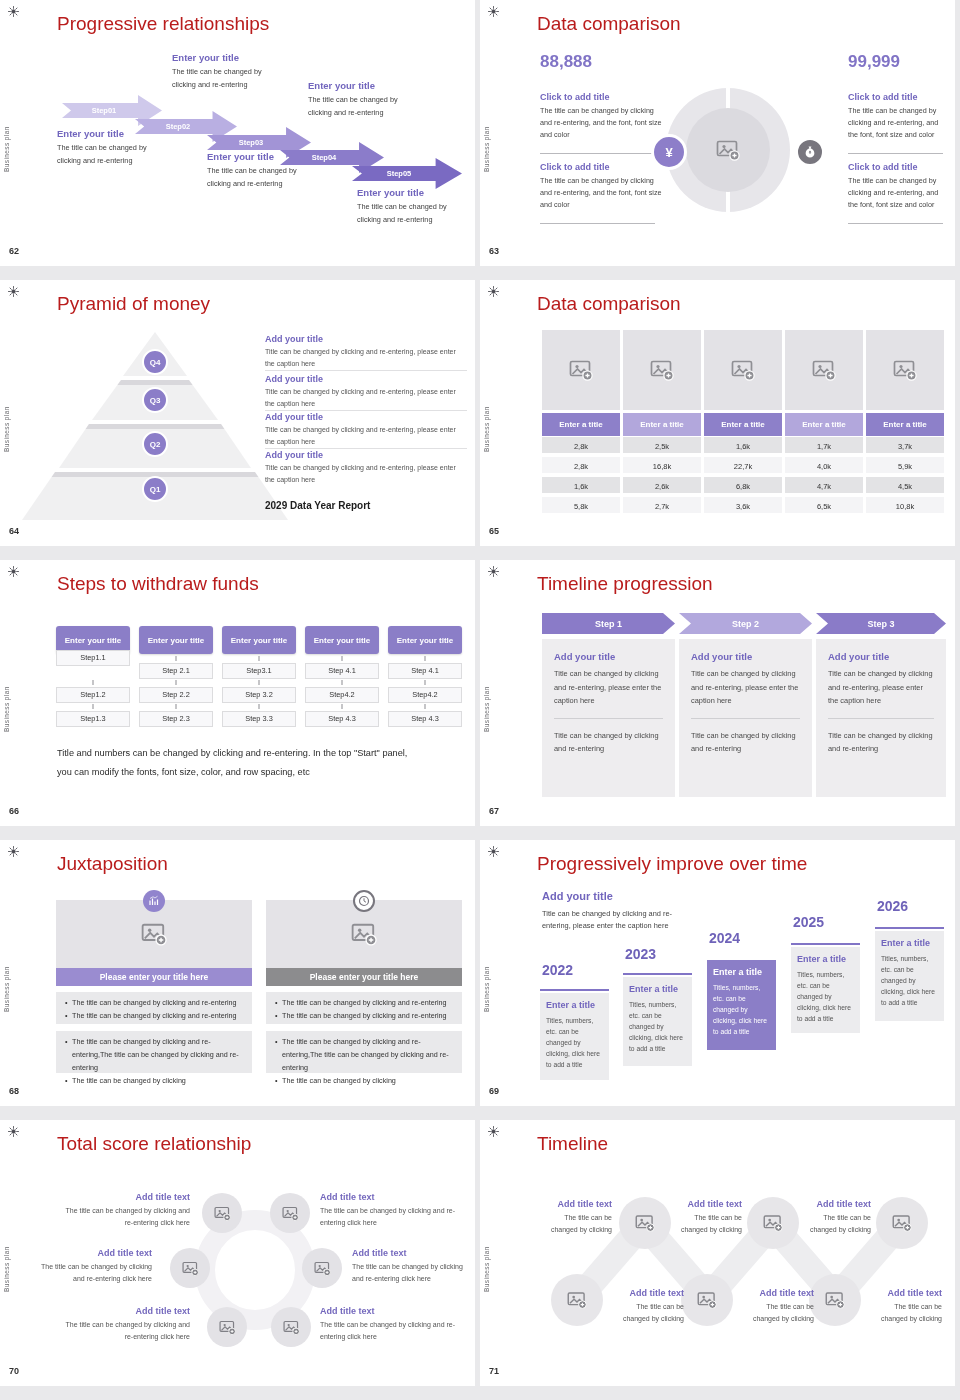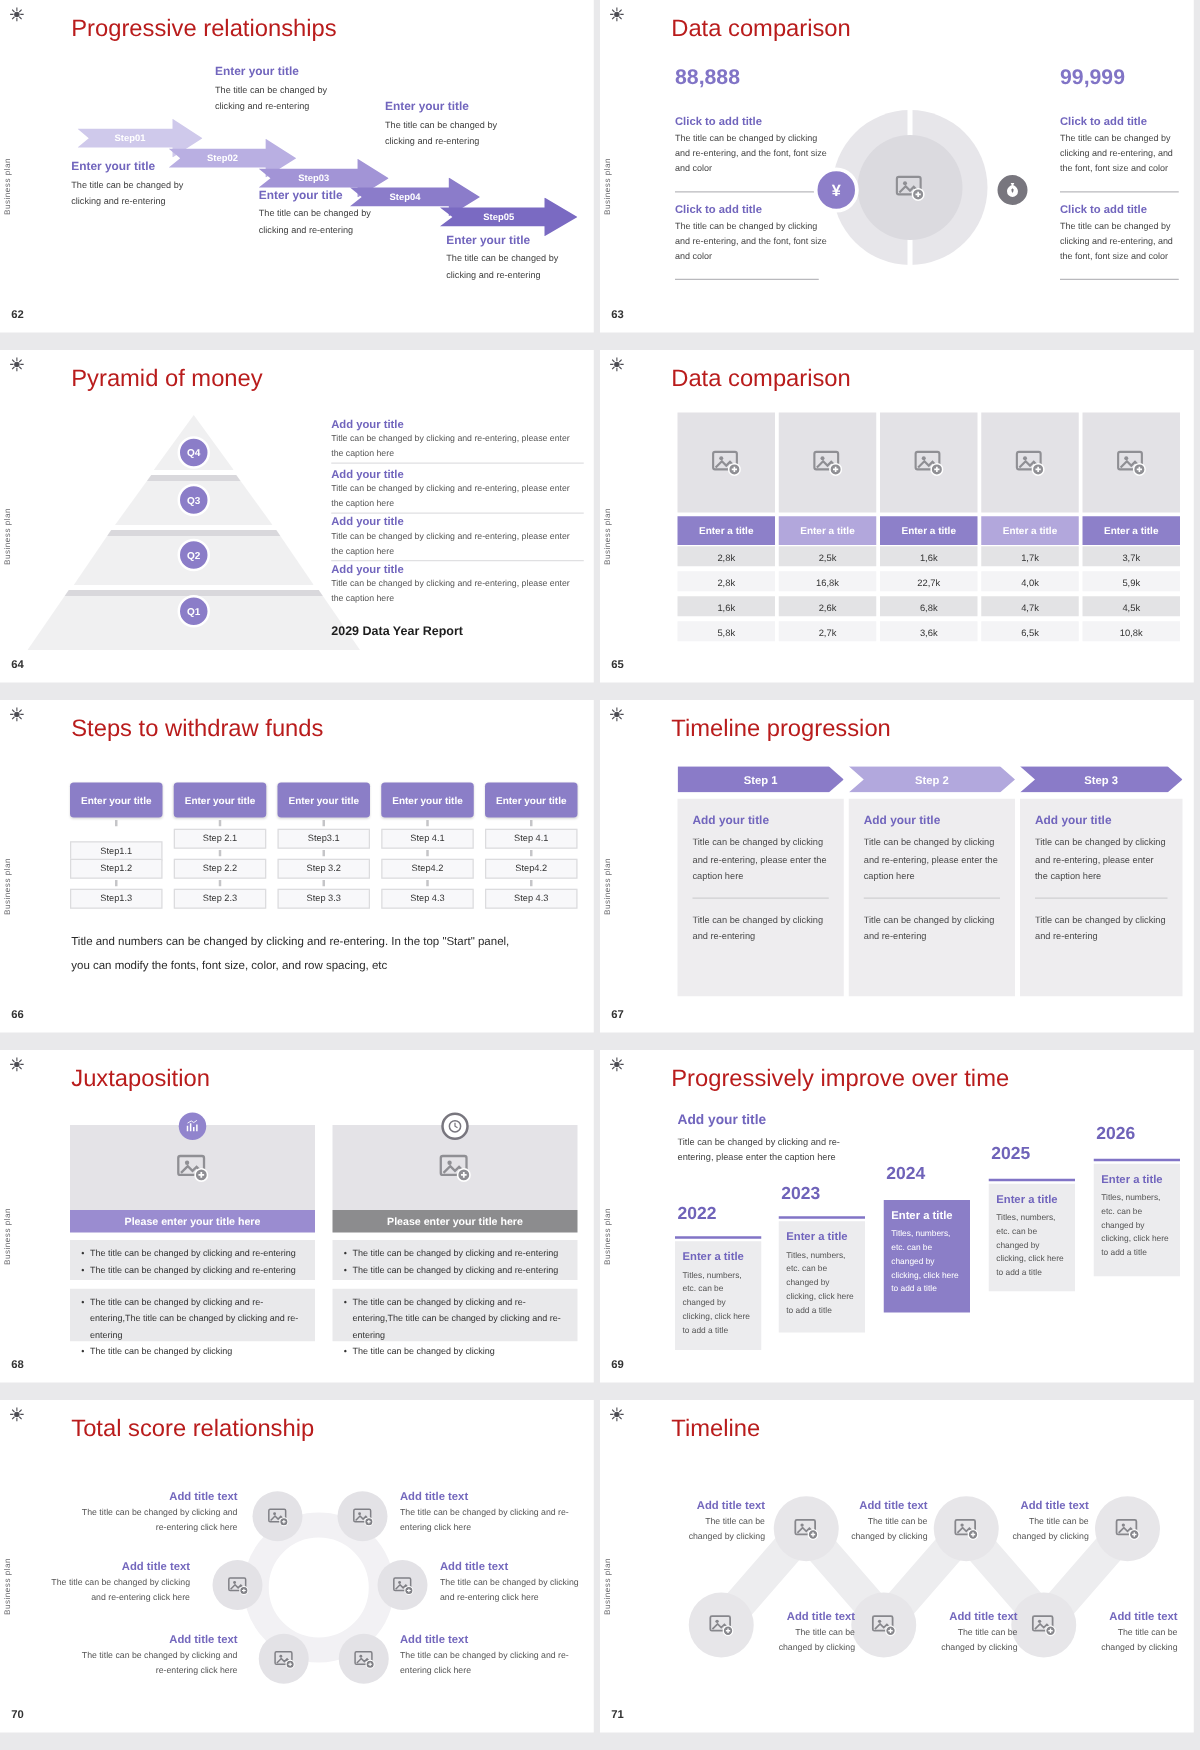--- a/index.html
+++ b/index.html
@@ -341,21 +341,21 @@
         <div class="cdot" style="left:175px;top:120px"></div>
         <div class="cdot" style="left:258px;top:120px"></div>
         <div class="cdot" style="left:341px;top:120px"></div>
         <div class="cdot" style="left:424px;top:120px"></div>
       <div class="cdot" style="left:92px;top:144px"></div>
         <div class="cdot" style="left:175px;top:144px"></div>
         <div class="cdot" style="left:258px;top:144px"></div>
         <div class="cdot" style="left:341px;top:144px"></div>
         <div class="cdot" style="left:424px;top:144px"></div>
 
-      <div class="sbox" style="left:56px;top:113px">Step1.1</div>
+      <div class="sbox" style="left:56px;top:90px">Step1.1</div>
       <div class="sbox" style="left:56px;top:127px">Step1.2</div>
       <div class="sbox" style="left:56px;top:151px">Step1.3</div>
       <div class="sbox" style="left:139px;top:103px">Step 2.1</div>
       <div class="sbox" style="left:139px;top:127px">Step 2.2</div>
       <div class="sbox" style="left:139px;top:151px">Step 2.3</div>
       <div class="sbox" style="left:222px;top:103px">Step3.1</div>
       <div class="sbox" style="left:222px;top:127px">Step 3.2</div>
       <div class="sbox" style="left:222px;top:151px">Step 3.3</div>
       <div class="sbox" style="left:305px;top:103px">Step 4.1</div>
       <div class="sbox" style="left:305px;top:127px">Step4.2</div>

